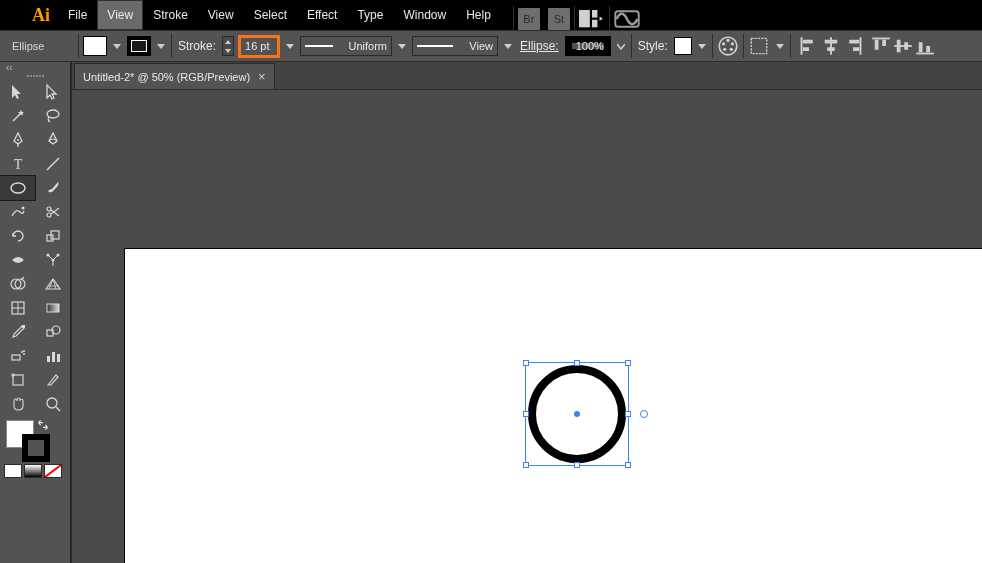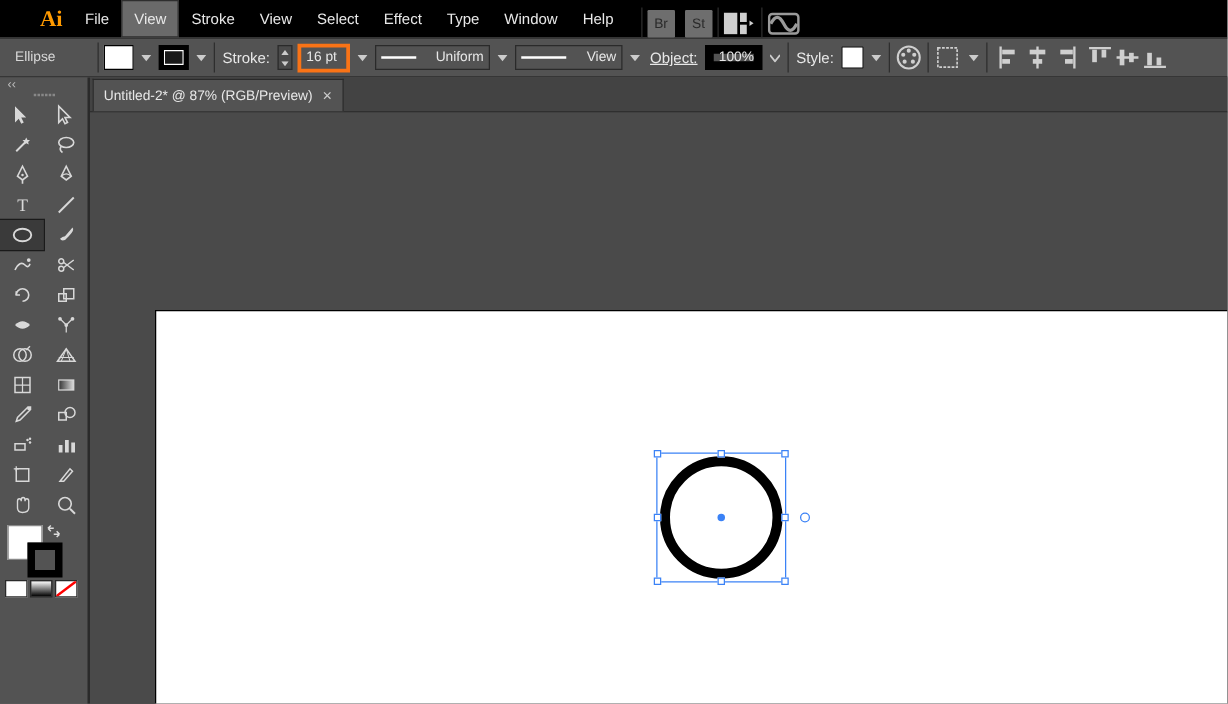--- a/index.html
+++ b/index.html
@@ -366,21 +366,21 @@
     </div>
   <div class="profile-box" style="width:86px;">
     <div class="line" style="height:2px;"></div>
     <span>View</span>
   </div>
   <div class="dd-arrow">
       <svg viewBox="0 0 8 8">
         <path d="M0 2 L8 2 L4 7 Z" fill="#ccc"></path>
       </svg>
     </div>
-  <span class="ctrl-label" style="text-decoration:underline;">Object:</span>
+  <span class="ctrl-label" style="text-decoration:underline;">Ellipse:</span>
   <div class="opacity-field">100%</div>
   <div class="dd-arrow">
       <svg viewBox="0 0 8 8">
         <path d="M0 2 L4 7 L8 2" fill="none" stroke="#ccc" stroke-width="1.5"></path>
       </svg>
     </div>
   <div class="ctrl-sep"></div>
   <span class="ctrl-label">Style:</span>
   <div class="swatch small"></div>
   <div class="dd-arrow">
@@ -694,21 +694,21 @@
           <svg style="position:absolute;inset:0" viewBox="0 0 16 12">
             <line x1="0" y1="12" x2="16" y2="0" stroke="red" stroke-width="2"></line>
           </svg>
         </div>
     </div>
   </div>
 
   <div class="canvas-wrapper">
     <div class="tab-bar">
       <div class="doc-tab">
-        <span>Untitled-2* @ 87% (RGB/Preview)</span>
+        <span>Untitled-2* @ 50% (RGB/Preview)</span>
         <span class="close">×</span>
       </div>
     </div>
     <div class="canvas-scroll">
       <div class="artboard">
         <div class="ellipse-obj"></div>
         <div class="selection-box">
           <div class="sel-handle" style="left:-3px;top:-3px;"></div>
           <div class="sel-handle" style="left:50%;top:-3px;transform:translateX(-50%);"></div>
           <div class="sel-handle" style="right:-3px;top:-3px;"></div>

